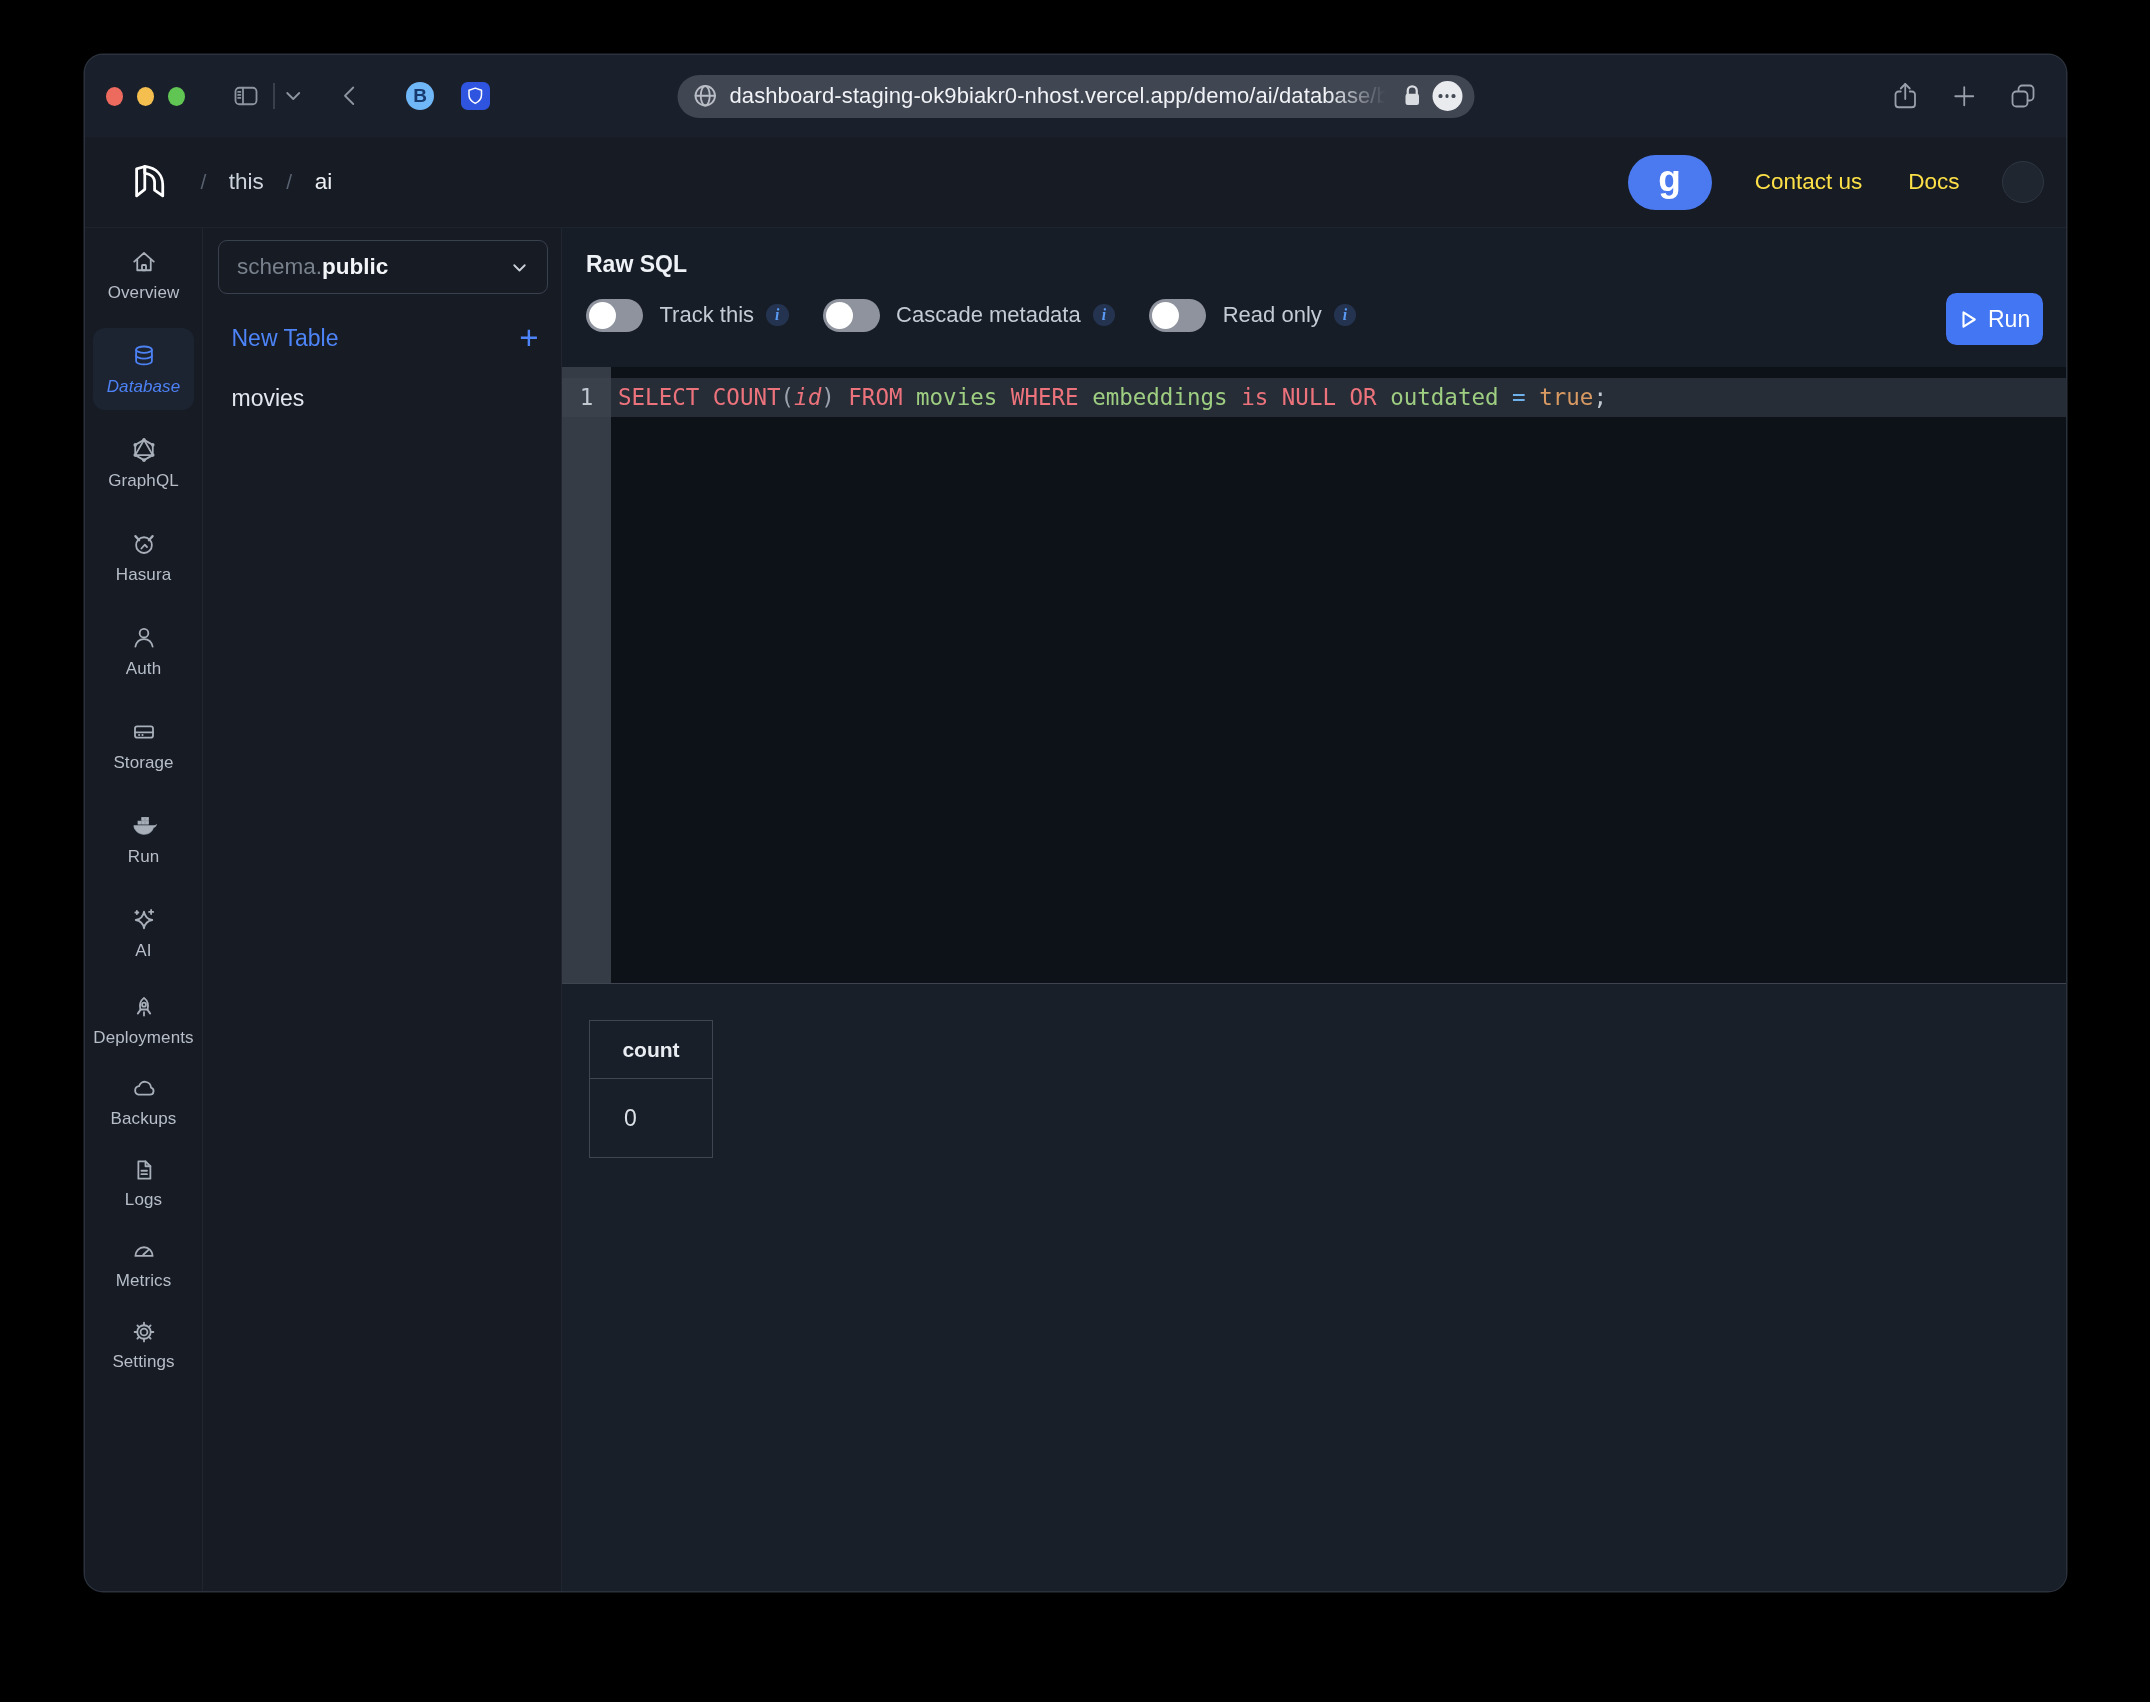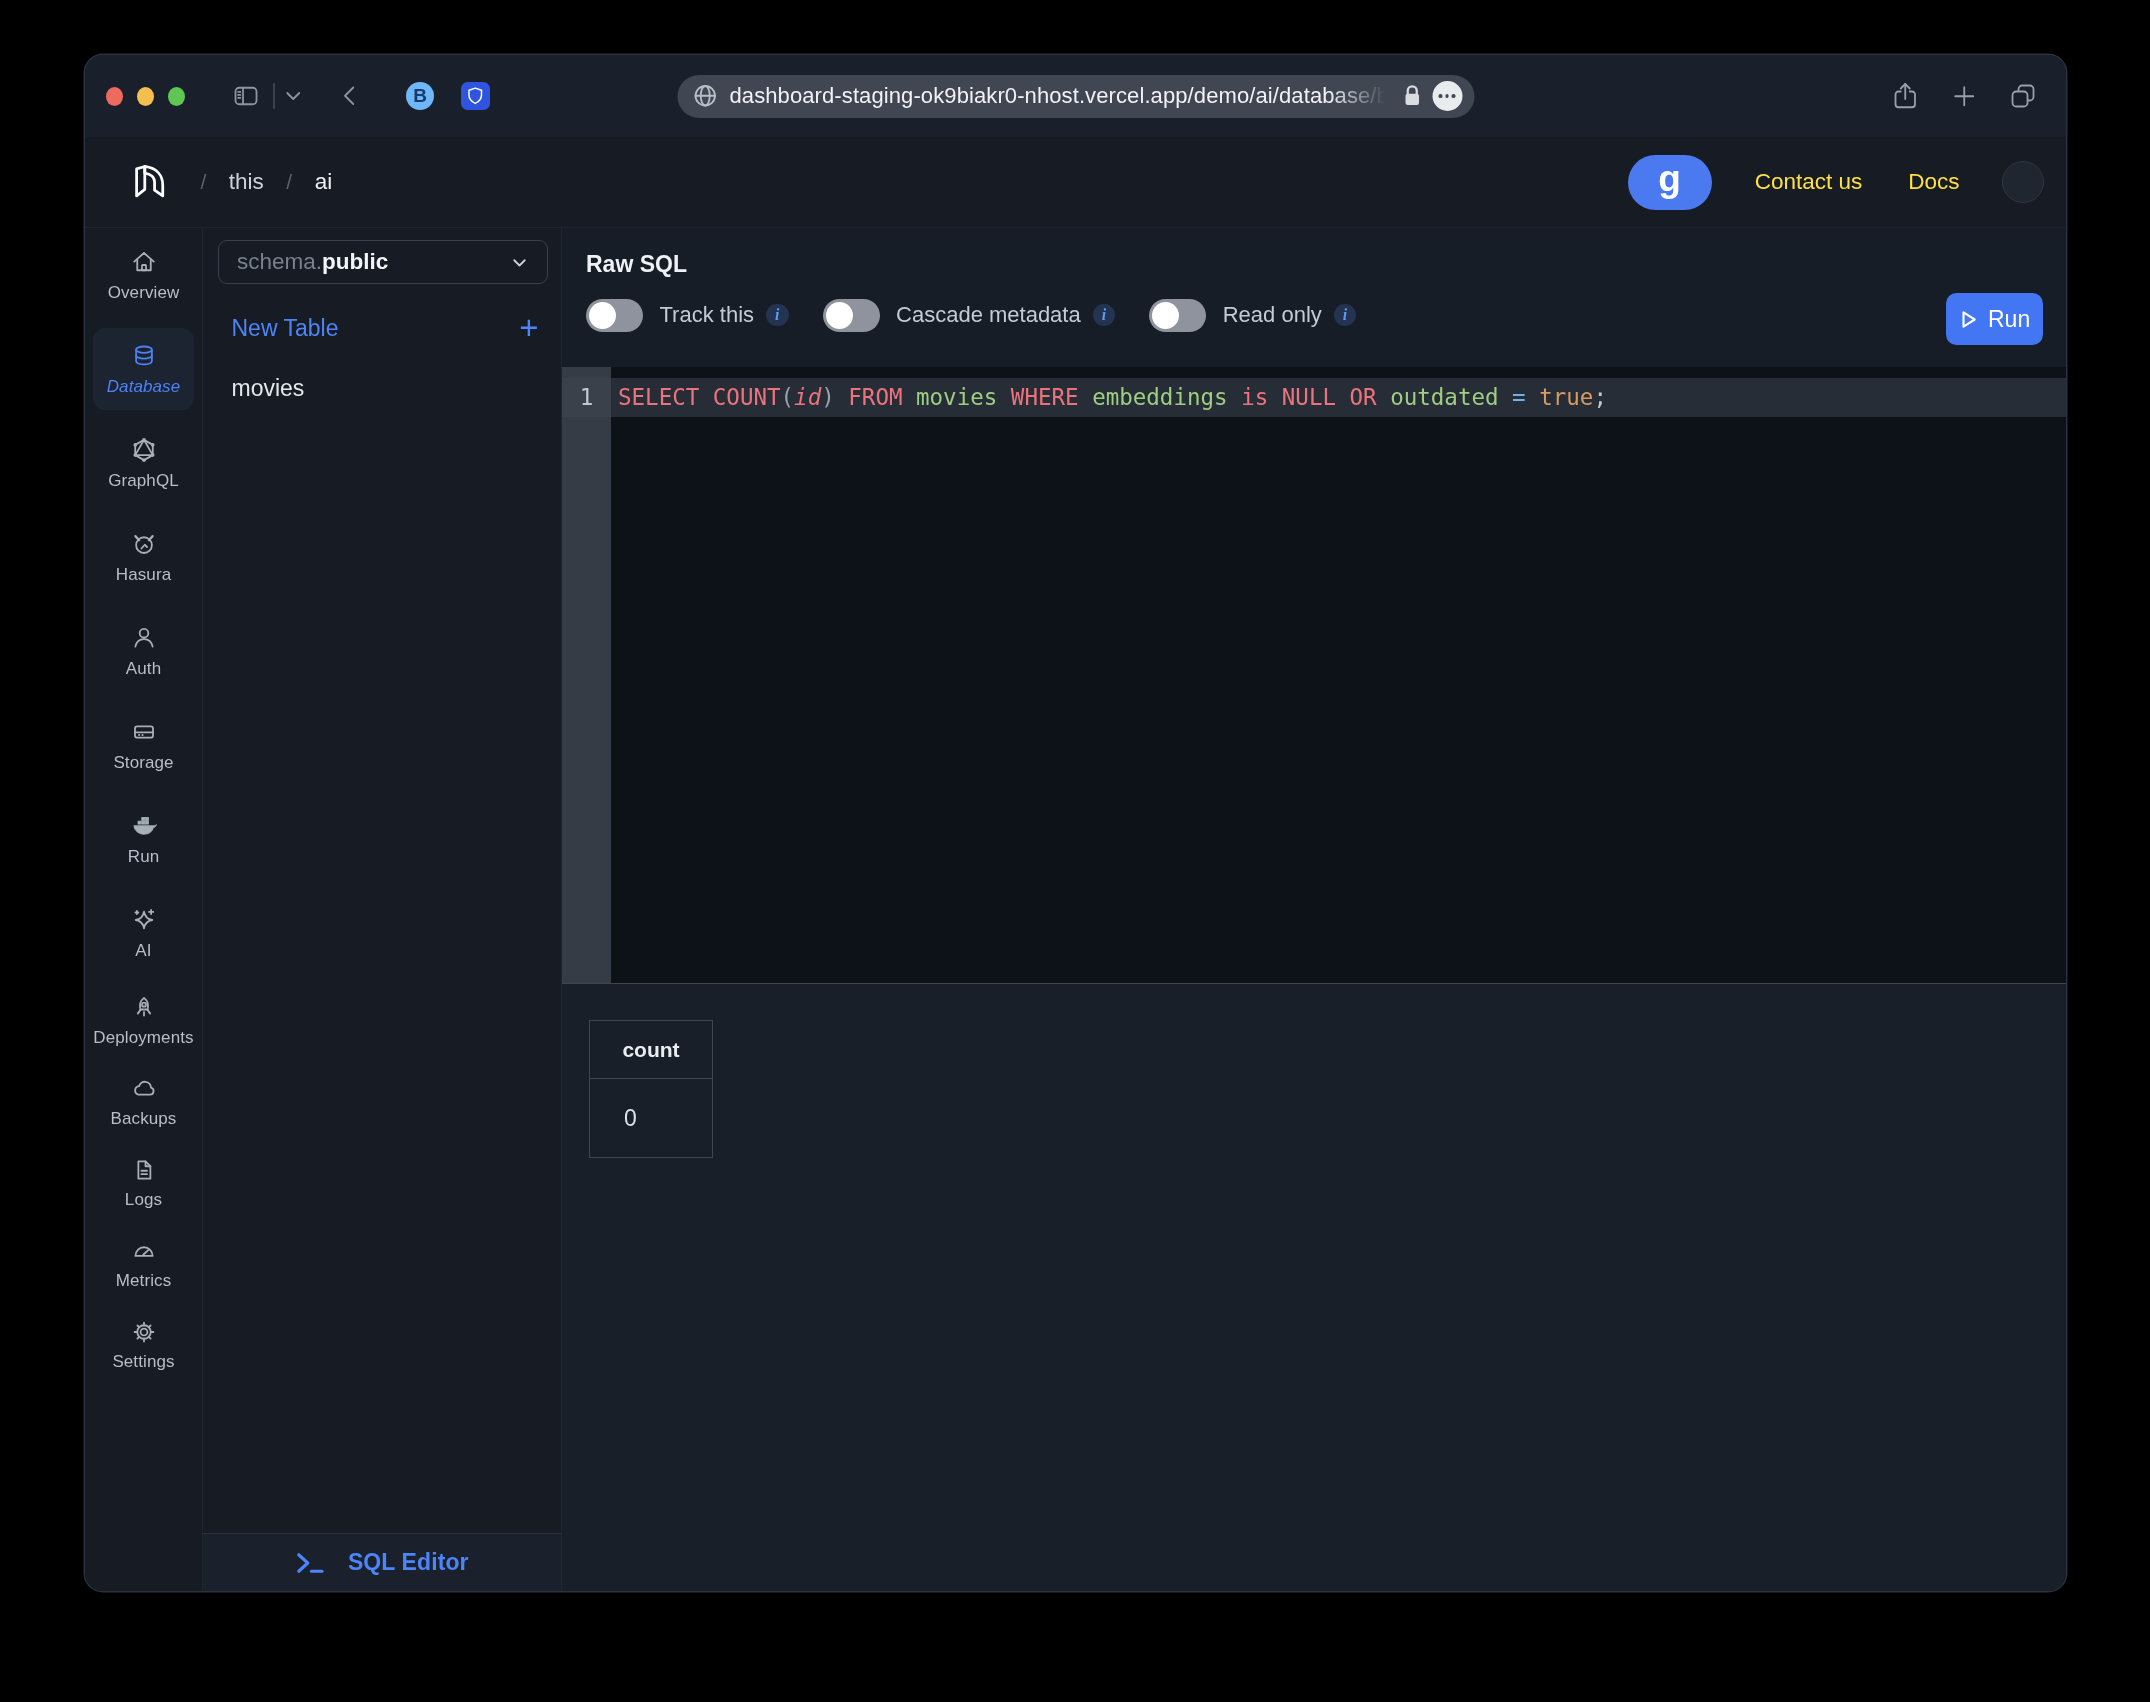--- a/index.html
+++ b/index.html
@@ -46,21 +46,21 @@
   .rail-item.compact { height:81px; }
   .rail-item .lbl { font-size:17px; letter-spacing:0.1px; }
   .rail-item svg { stroke:#a8afb9; }
   .rail-item.active { position:relative; }
   .rail-item.active::before { content:""; position:absolute; inset:6px 2.2px; background:#1d2431; border-radius:12px; }
   .rail-item.active svg { stroke:#4c82f6; position:relative; }
   .rail-item.active .lbl { color:#4c82f6; position:relative;font-style:italic; }
   .ic { fill:none; stroke-width:2.4; stroke-linecap:round; stroke-linejoin:round; }
   
   .tables { width:359px; flex:0 0 auto; background:#161b24; border-right:0.7px solid #20262f; position:relative; }
-  .schemabox { margin:12px 13.5px 0 15px; height:44px; border:1.5px solid #3a414e; border-radius:9px; display:flex; align-items:center; padding:0 16.5px 0 18px; }
+  .schemabox { margin:12px 13.5px 0 15px; height:54px; border:1.5px solid #3a414e; border-radius:9px; display:flex; align-items:center; padding:0 16.5px 0 18px; }
   .schema-prefix { color:#79818c; font-size:22.5px; }
   .schema-name { color:#f2f4f7; font-size:22.5px; font-weight:bold; }
   .schemabox svg { margin-left:auto; }
   .newtable { margin-top:31px; padding:0 22.5px 0 28.5px; display:flex; align-items:center; }
   .newtable .nt { color:#4d84f7; font-size:23px; }
   .newtable .plus { margin-left:auto; color:#4d84f7; font-size:33px; font-weight:300; line-height:22.5px; }
   .tbl-item { margin-top:33px; padding-left:28.5px; color:#e4e8ee; font-size:23px; }
   .sqleditorbar { position:absolute; left:0; right:0; bottom:0; height:58px; background:#1a212c; border-top:1.5px solid #2a313e; display:flex; align-items:center; justify-content:center; gap:19.5px; }
   .sqleditorbar .lbl { color:#4d84f7; font-size:23px; font-weight:bold; letter-spacing:0.1px; }
   
@@ -310,27 +310,20 @@
           <span class="schema-name">public</span>
         <svg class="ic" width="21" height="21" viewBox="0 0 28 28" stroke="#ccd2da" stroke-width="2.6">
             <path d="M7 11 l7 7 7 -7"></path>
           </svg>
       </div>
       <div class="newtable">
         <span class="nt">New Table</span>
         <span class="plus">+</span>
       </div>
       <div class="tbl-item">movies</div>
-      <div class="sqleditorbar">
-        <svg width="33" height="24" viewBox="0 0 44 32" fill="none" stroke="#4d84f7" stroke-width="4.2" stroke-linecap="round" stroke-linejoin="round">
-            <path d="M5 5 L17 16 L5 27"></path>
-            <path d="M22 27 H36"></path>
-          </svg>
-        <span class="lbl">SQL Editor</span>
-      </div>
     </div>
 
     <div class="main">
       <div class="toolbar">
         <div class="raw-title">Raw SQL</div>
         <div class="controls">
           <div class="tgl-group">
             <div class="toggle"></div>
             <span class="tgl-label">Track this</span>
             <span class="info">i</span>

